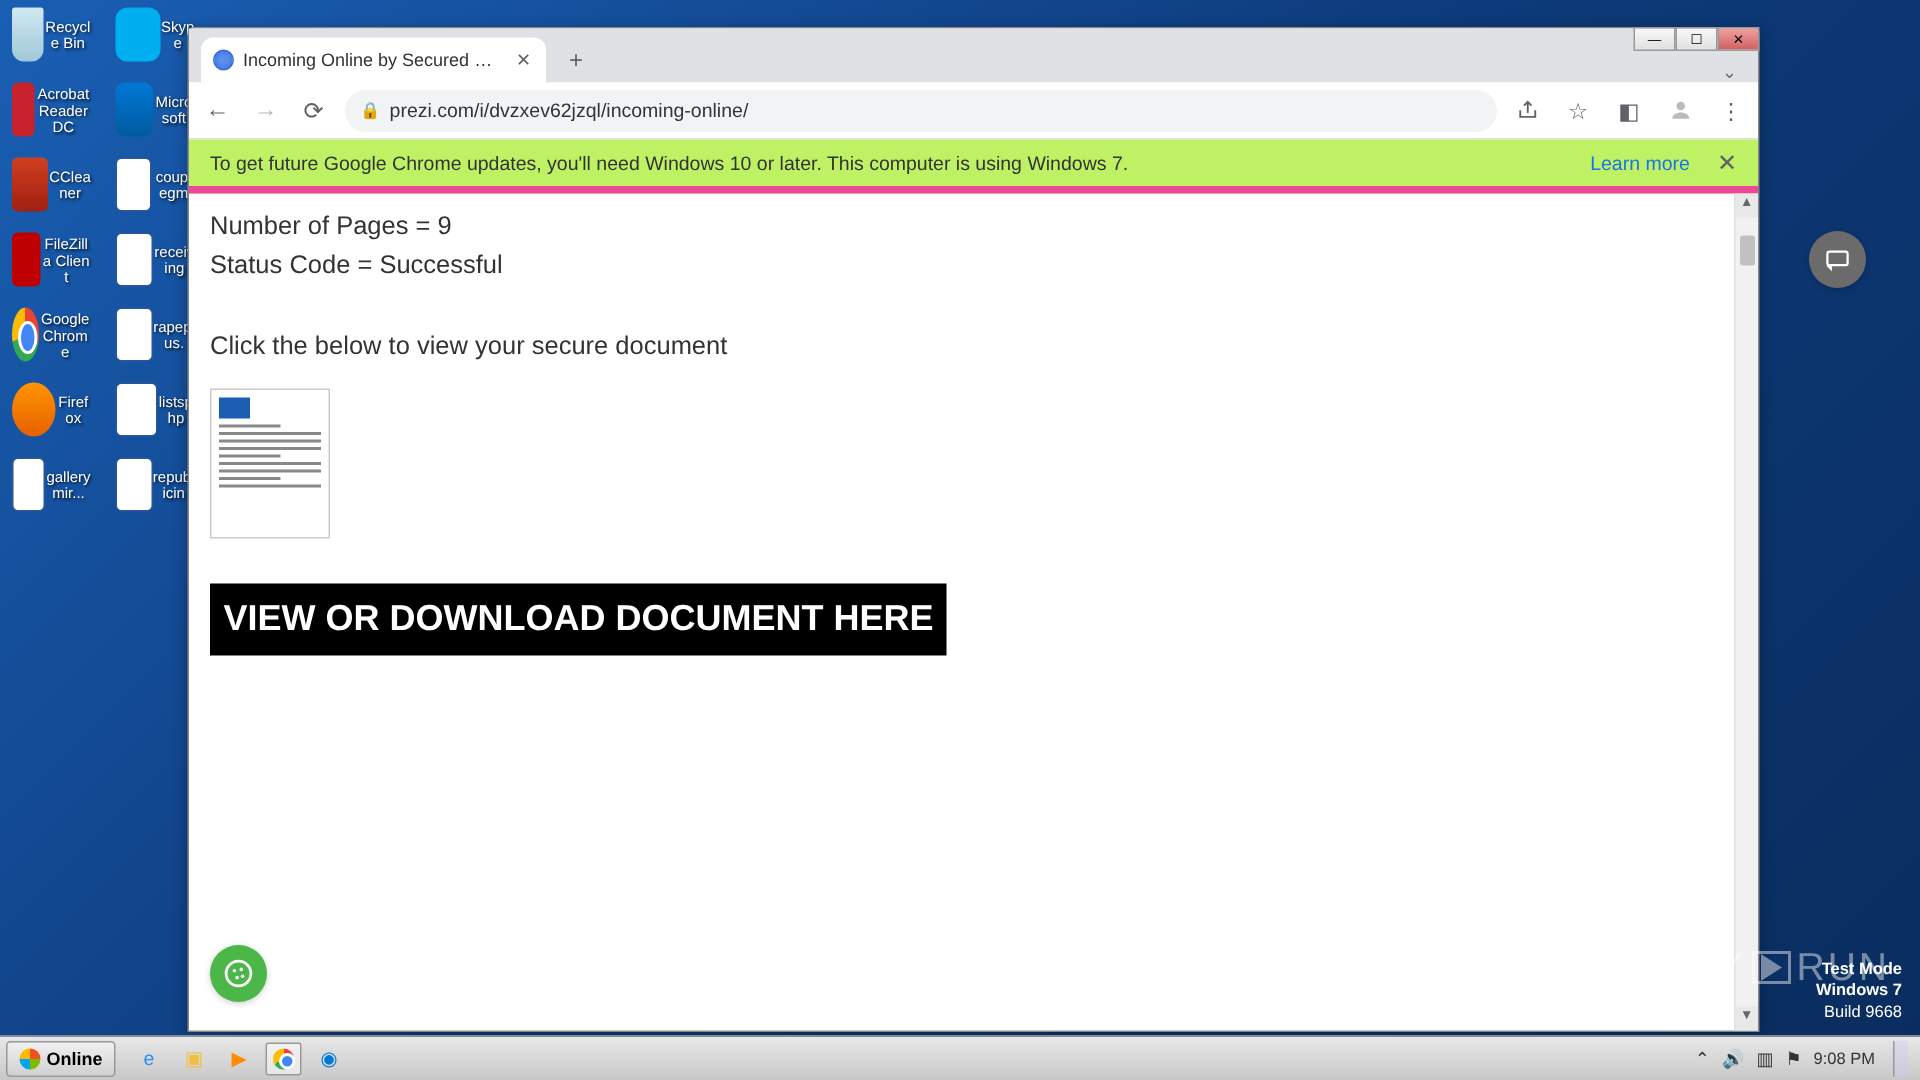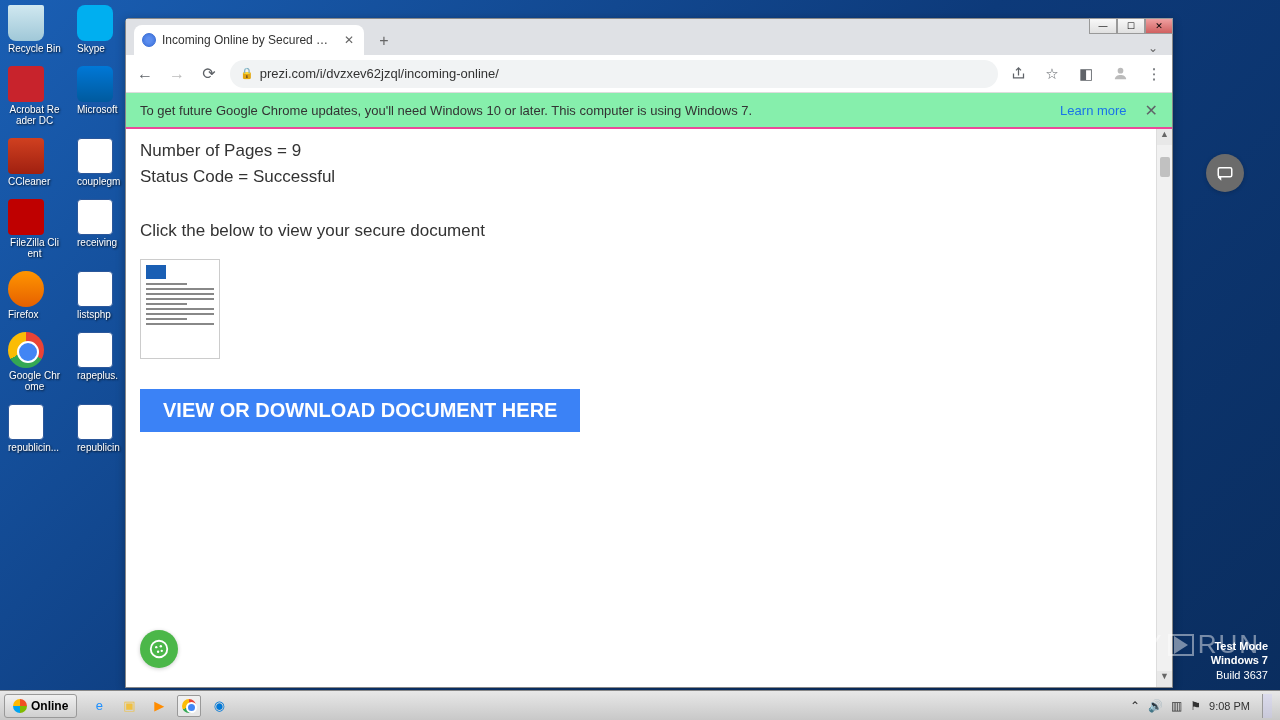--- a/index.html
+++ b/index.html
@@ -2,21 +2,21 @@
 <html><head>
 <meta charset="utf-8">
 <style>
 * { margin: 0; padding: 0; box-sizing: border-box; }
 body { font-family: "Segoe UI", Tahoma, sans-serif; width: 1280px; height: 720px; overflow: hidden; background: linear-gradient(135deg, #1a5fb4 0%, #0d3a7a 50%, #0a2d5e 100%); position: relative; }
 
 
 .desktop { position: absolute; top: 0; left: 0; width: 130px; height: 690px; padding-top: 5px; }
 .desktop-col { display: flex; flex-direction: column; gap: 12px; padding-left: 8px; }
 .desktop-row { display: flex; gap: 16px; }
-.desk-icon { width: 60px; display: flex; flex-direction: column; align-items: flex-start; cursor: pointer; }
+.desk-icon { width: 60px; display: flex; align-items: center; cursor: pointer; }
 .desk-icon-img { width: 36px; height: 36px; border-radius: 4px; margin-bottom: 2px; }
 .desk-icon-label { color: #fff; font-size: 10px; text-align: center; text-shadow: 1px 1px 2px rgba(0,0,0,0.8); line-height: 1.1; word-break: break-all; }
 .recycle { background: linear-gradient(#d0e8f0, #a0c8d8); border-radius: 2px 2px 8px 8px; }
 .skype { background: #00aff0; border-radius: 8px; }
 .acrobat { background: #c8232c; }
 .edge { background: linear-gradient(#0078d7, #005a9e); border-radius: 6px; }
 .ccleaner { background: linear-gradient(#d04020, #a02010); }
 .word { background: #fff; border: 1px solid #2b579a; }
 .filezilla { background: #bf0000; }
 .firefox { background: linear-gradient(#ff9500, #e66000); border-radius: 50%; }
@@ -38,34 +38,34 @@
 
 .addr-bar { height: 38px; background: #fff; border-bottom: 1px solid #ddd; display: flex; align-items: center; padding: 0 8px; gap: 10px; }
 .nav-btn { width: 22px; height: 22px; color: #5f6368; cursor: pointer; display: flex; align-items: center; justify-content: center; }
 .nav-btn.disabled { color: #bbb; }
 .omnibox { flex: 1; height: 28px; background: #f1f3f4; border-radius: 14px; display: flex; align-items: center; padding: 0 10px; font-size: 13px; color: #333; gap: 6px; }
 .lock { font-size: 11px; color: #5f6368; }
 .addr-icons { display: flex; gap: 14px; color: #5f6368; }
 .addr-icon { width: 20px; height: 20px; cursor: pointer; display: flex; align-items: center; justify-content: center; font-size: 15px; }
 .tab-menu { width: 20px; margin-right: 4px; color: #666; cursor: pointer; font-size: 12px; }
 
-.info-bar { height: 36px; background: #86efac; border-bottom: 2px solid #ec4899; display: flex; align-items: center; padding: 0 14px; font-size: 13px; color: #333; }
+.info-bar { height: 36px; background: #bef264; border-bottom: 5px solid #ec4899; display: flex; align-items: center; padding: 0 14px; font-size: 13px; color: #333; }
 .info-bar .spacer { flex: 1; }
 .learn-link { color: #1a73e8; text-decoration: none; margin-right: 18px; }
 .info-close { font-size: 16px; color: #5f6368; cursor: pointer; }
 
 .content-wrap { flex: 1; display: flex; overflow: hidden; }
 .content { flex: 1; padding: 12px 14px; font-size: 17px; color: #333; overflow: auto; }
 .content p { margin-bottom: 6px; }
 .content .gap { height: 28px; }
 .doc-thumb { width: 80px; height: 100px; background: #fff; border: 1px solid #ccc; margin: 18px 0 30px 0; padding: 5px; }
 .doc-thumb-hdr { height: 14px; background: linear-gradient(90deg, #1a5fb4 30%, transparent 30%); margin-bottom: 4px; }
 .doc-line { height: 2px; background: #888; margin: 3px 0; }
 .doc-line.s { width: 60%; }
-.view-btn { display: inline-block; background: #3b82f6; color: #fff; font-size: 20px; font-weight: bold; padding: 10px 23px; cursor: pointer; }
+.view-btn { display: inline-block; background: #000000; color: #fff; font-size: 24px; font-weight: bold; padding: 10px 9px; cursor: pointer; }
 
 .float-btn { position: absolute; width: 38px; height: 38px; border-radius: 50%; display: flex; align-items: center; justify-content: center; cursor: pointer; box-shadow: 0 1px 4px rgba(0,0,0,0.2); }
 .comment-btn { top: 154px; right: 36px; background: #6b6b6b; color: #fff; }
 .cookie-btn { bottom: 52px; left: 140px; background: #4bb749; color: #fff; font-size: 18px; }
 
 .scrollbar { width: 16px; background: #f1f1f1; border-left: 1px solid #ddd; position: relative; }
 .scroll-arrow { height: 16px; font-size: 9px; text-align: center; color: #666; cursor: pointer; background: #e8e8e8; }
 .scroll-thumb { position: absolute; top: 28px; left: 3px; width: 10px; height: 20px; background: #c1c1c1; border-radius: 2px; cursor: pointer; }
 
 
@@ -124,42 +124,42 @@
           <div class="desk-icon-img filezilla"></div>
           <div class="desk-icon-label">FileZilla Client</div>
         </div>
         <div class="desk-icon">
           <div class="desk-icon-img word"></div>
           <div class="desk-icon-label">receiving</div>
         </div>
       </div>
       <div class="desktop-row">
         <div class="desk-icon">
+          <div class="desk-icon-img chrome-i"></div>
+          <div class="desk-icon-label">Google Chrome</div>
+        </div>
+        <div class="desk-icon">
+          <div class="desk-icon-img word"></div>
+          <div class="desk-icon-label">rapeplus.</div>
+        </div>
+      </div>
+      <div class="desktop-row">
+        <div class="desk-icon">
           <div class="desk-icon-img firefox"></div>
           <div class="desk-icon-label">Firefox</div>
         </div>
         <div class="desk-icon">
           <div class="desk-icon-img word"></div>
           <div class="desk-icon-label">listsphp</div>
         </div>
       </div>
       <div class="desktop-row">
         <div class="desk-icon">
-          <div class="desk-icon-img chrome-i"></div>
-          <div class="desk-icon-label">Google Chrome</div>
-        </div>
-        <div class="desk-icon">
-          <div class="desk-icon-img word"></div>
-          <div class="desk-icon-label">rapeplus.</div>
-        </div>
-      </div>
-      <div class="desktop-row">
-        <div class="desk-icon">
-          <div class="desk-icon-img word"></div>
-          <div class="desk-icon-label">republicin...</div>
+          <div class="desk-icon-img word"></div>
+          <div class="desk-icon-label">gallerymir...</div>
         </div>
         <div class="desk-icon">
           <div class="desk-icon-img word"></div>
           <div class="desk-icon-label">republicin</div>
         </div>
       </div>
     </div>
 </div>
 
 <div class="browser">
@@ -257,21 +257,21 @@
 <div class="watermark">
   <span>ANY</span>
   <span style="border:2px solid rgba(255,255,255,0.45);padding:0 4px;display:flex;align-items:center;">
       <span class="tri"></span>
     </span>
   <span>RUN</span>
 </div>
 <div class="build-info">
   <div style="font-weight:bold">Test Mode</div>
   <div style="font-weight:bold">Windows 7</div>
-  <div>Build 3637</div>
+  <div>Build 9668</div>
 </div>
 
 <div class="taskbar">
   <div class="start-btn">
     <div class="start-orb"></div>
     <span>Online</span>
   </div>
   <div class="task-icons">
     <div class="task-icon" style="color:#1e90ff">e</div>
     <div class="task-icon" style="color:#f0c040">▣</div>

